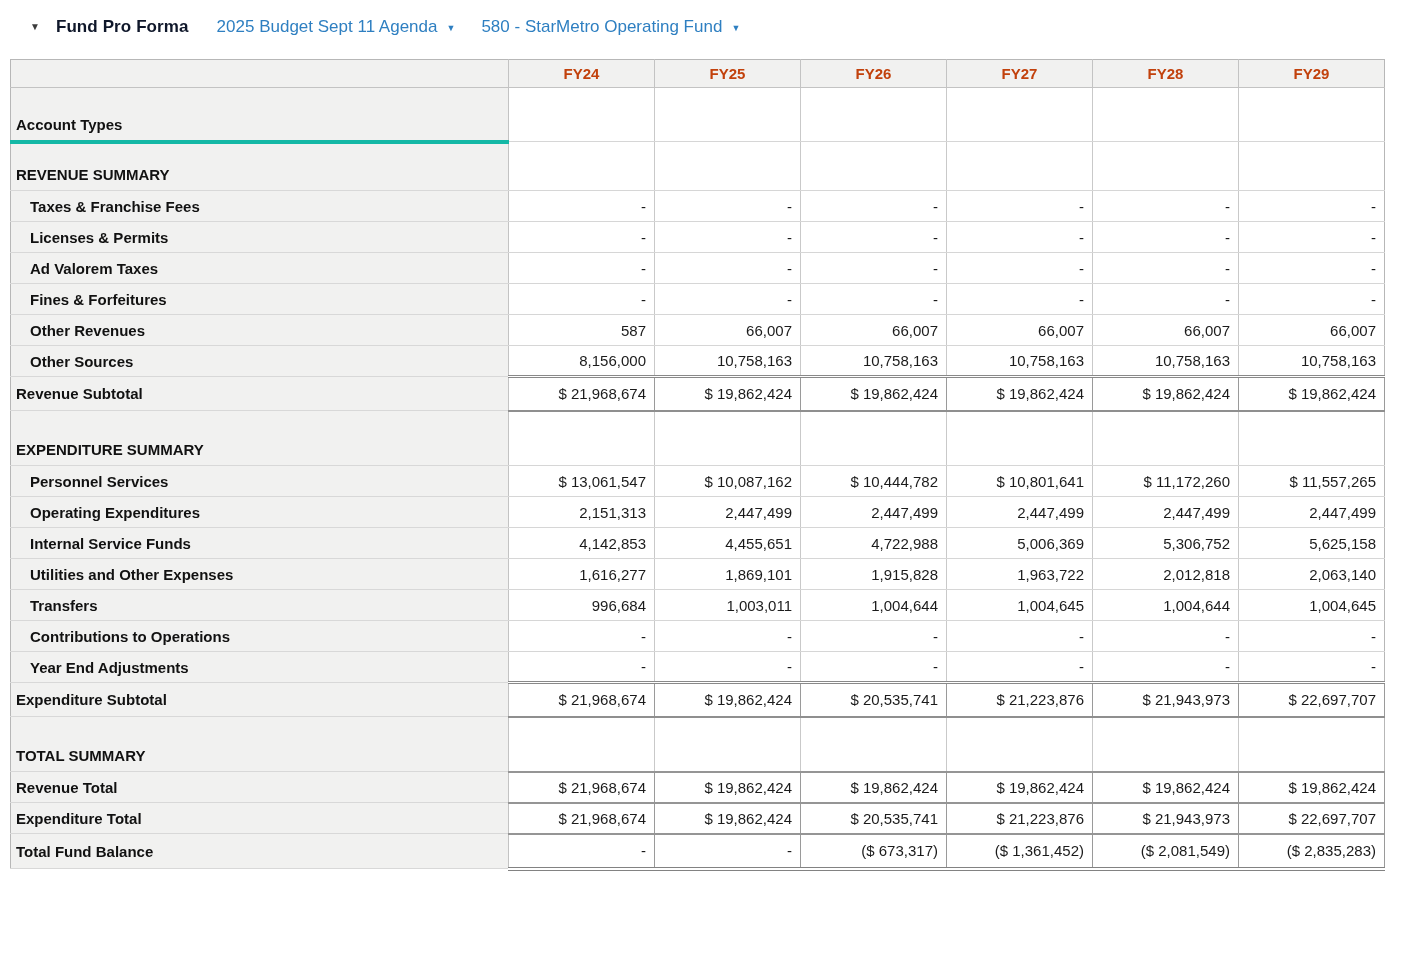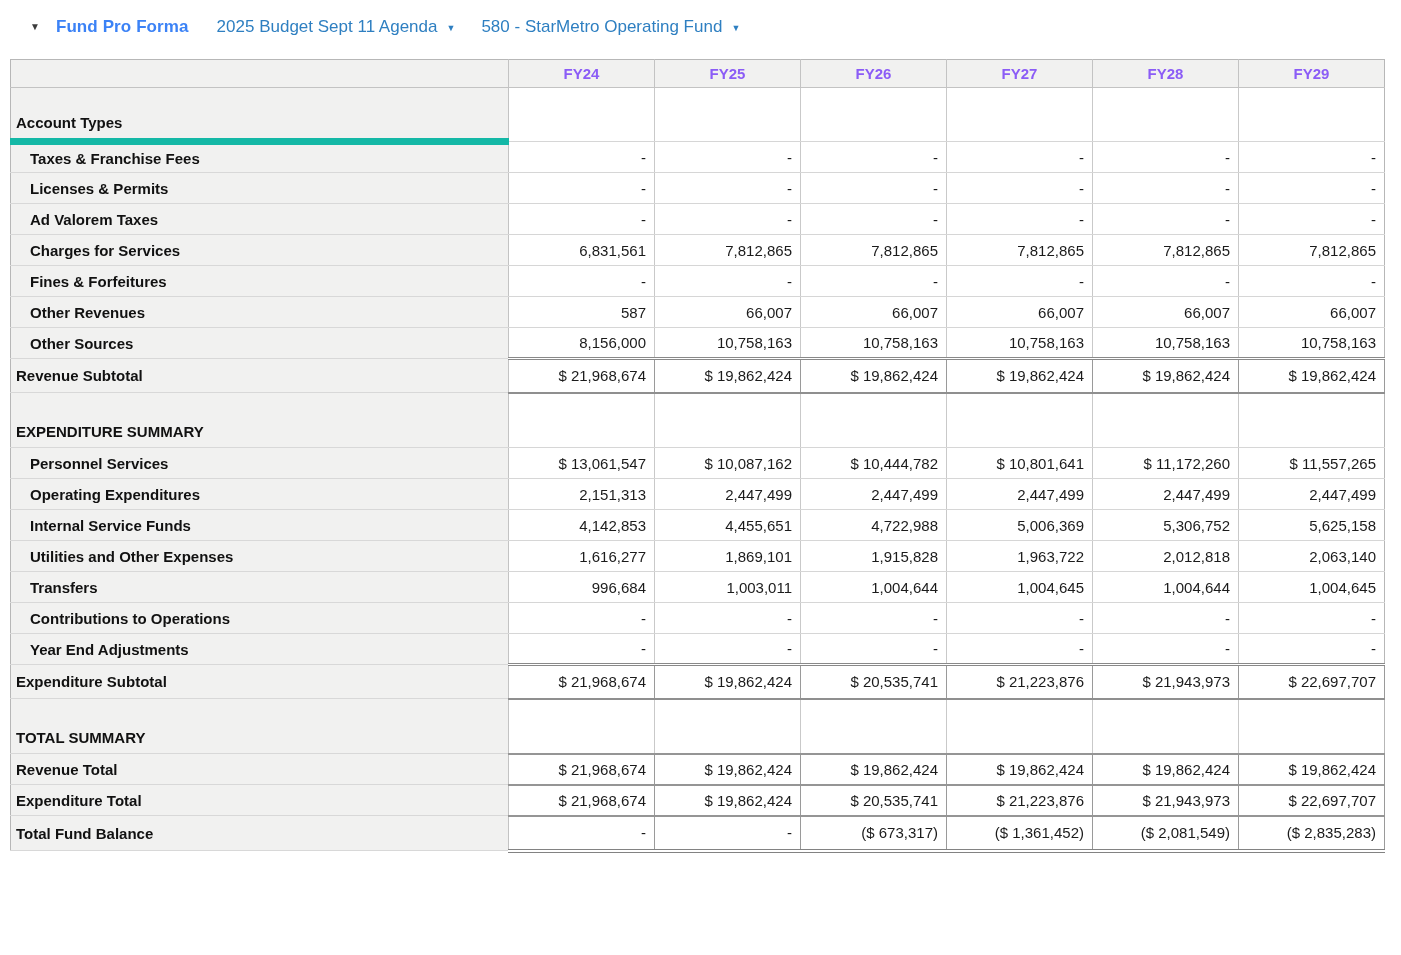--- a/index.html
+++ b/index.html
@@ -22,21 +22,21 @@
   }
   .collapse-caret {
     font-size: 10px;
     color: #3c3c3c;
     margin-right: 16px;
     cursor: pointer;
   }
   .page-title {
     font-size: 17px;
     font-weight: bold;
-    color: #3b82f6;
+    color: #0f172a;
     margin-right: 28px;
     letter-spacing: 0.1px;
   }
   .dd {
     display: flex;
     align-items: center;
     margin-right: 26px;
     cursor: pointer;
   }
   .dd .dd-label {
@@ -63,21 +63,21 @@
     overflow: hidden;
   }
 
   thead tr { height: 28px; }
   thead th {
     background: #f1f1f0;
     border: 1px solid #c3c3c3;
     border-top: 1px solid #b7b7b7;
     font-weight: bold;
     text-align: center;
-    color: #8b5cf6;
+    color: #c2410c;
     padding: 2px 4px;
   }
   thead th.corner { border-left: 1px solid #b7b7b7; }
   thead th:last-child { border-right: 1px solid #b7b7b7; }
 
   td.lab {
     background: #f1f1f0;
     border-left: 1px solid #b7b7b7;
     border-right: 1px solid #c3c3c3;
     border-bottom: 1px solid #d8d8d8;
@@ -107,21 +107,21 @@
   tr.section-top  { height: 54px; }
   tr.section-mid  { height: 49px; }
   tr.section-tall { height: 55px; }
 
   tr.section-top td.lab,
   tr.section-mid td.lab,
   tr.section-tall td.lab {
     vertical-align: bottom;
     padding-bottom: 7px;
   }
-  tr.section-top td.lab.merge-below { border-bottom: 7px solid #14b8a6; }
+  tr.section-top td.lab.merge-below { border-bottom: 4px solid #14b8a6; }
 
   tr.subtotal td.val {
     border-top: 3px double #898989;
     border-bottom: 2px solid #8f8f8f;
     border-left: 1px solid #9a9a9a;
     border-right: 1px solid #9a9a9a;
     font-weight: normal;
   }
   tr.total td.val {
     border-top: 2px solid #959595;
@@ -178,20 +178,29 @@
   <tbody id="table-body">
       <tr class="section-top">
         <td class="lab ind0 merge-below">Account Types</td>
         <td class="val"></td>
         <td class="val"></td>
         <td class="val"></td>
         <td class="val"></td>
         <td class="val"></td>
         <td class="val"></td>
       </tr>
+      <tr class="section-mid">
+        <td class="lab ind0">REVENUE SUMMARY</td>
+        <td class="val"></td>
+        <td class="val"></td>
+        <td class="val"></td>
+        <td class="val"></td>
+        <td class="val"></td>
+        <td class="val"></td>
+      </tr>
       <tr class="item">
         <td class="lab ind2">Taxes &amp; Franchise Fees</td>
         <td class="val">-</td>
         <td class="val">-</td>
         <td class="val">-</td>
         <td class="val">-</td>
         <td class="val">-</td>
         <td class="val">-</td>
       </tr>
       <tr class="item">
@@ -204,29 +213,20 @@
         <td class="val">-</td>
       </tr>
       <tr class="item">
         <td class="lab ind2">Ad Valorem Taxes</td>
         <td class="val">-</td>
         <td class="val">-</td>
         <td class="val">-</td>
         <td class="val">-</td>
         <td class="val">-</td>
         <td class="val">-</td>
-      </tr>
-      <tr class="item">
-        <td class="lab ind2">Charges for Services</td>
-        <td class="val">6,831,561</td>
-        <td class="val">7,812,865</td>
-        <td class="val">7,812,865</td>
-        <td class="val">7,812,865</td>
-        <td class="val">7,812,865</td>
-        <td class="val">7,812,865</td>
       </tr>
       <tr class="item">
         <td class="lab ind2">Fines &amp; Forfeitures</td>
         <td class="val">-</td>
         <td class="val">-</td>
         <td class="val">-</td>
         <td class="val">-</td>
         <td class="val">-</td>
         <td class="val">-</td>
       </tr>

